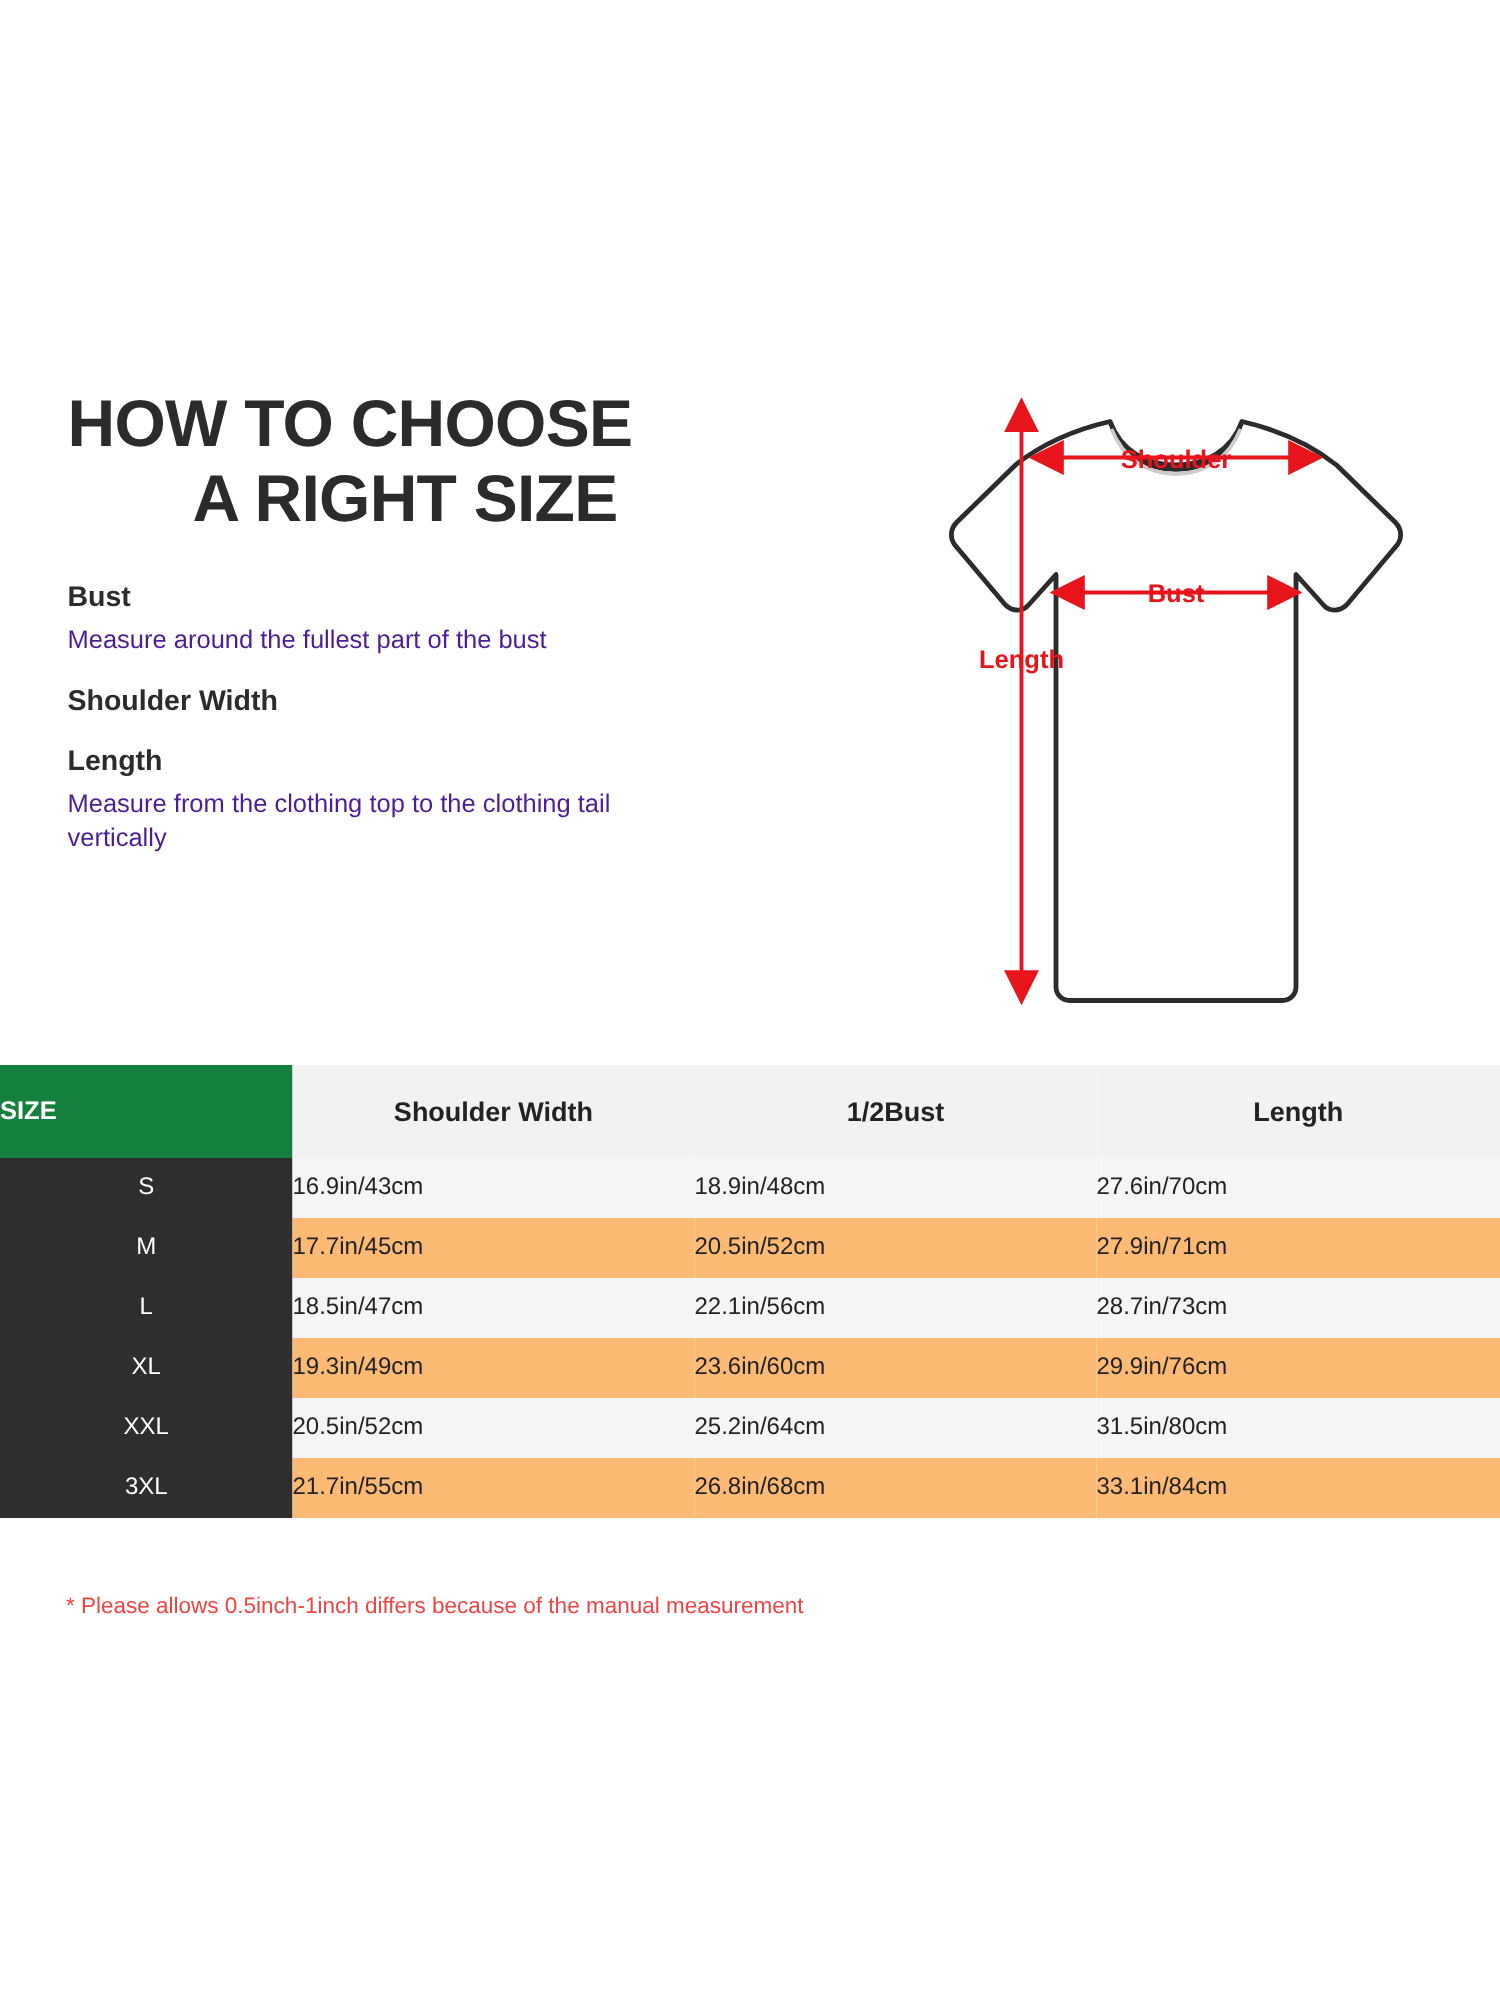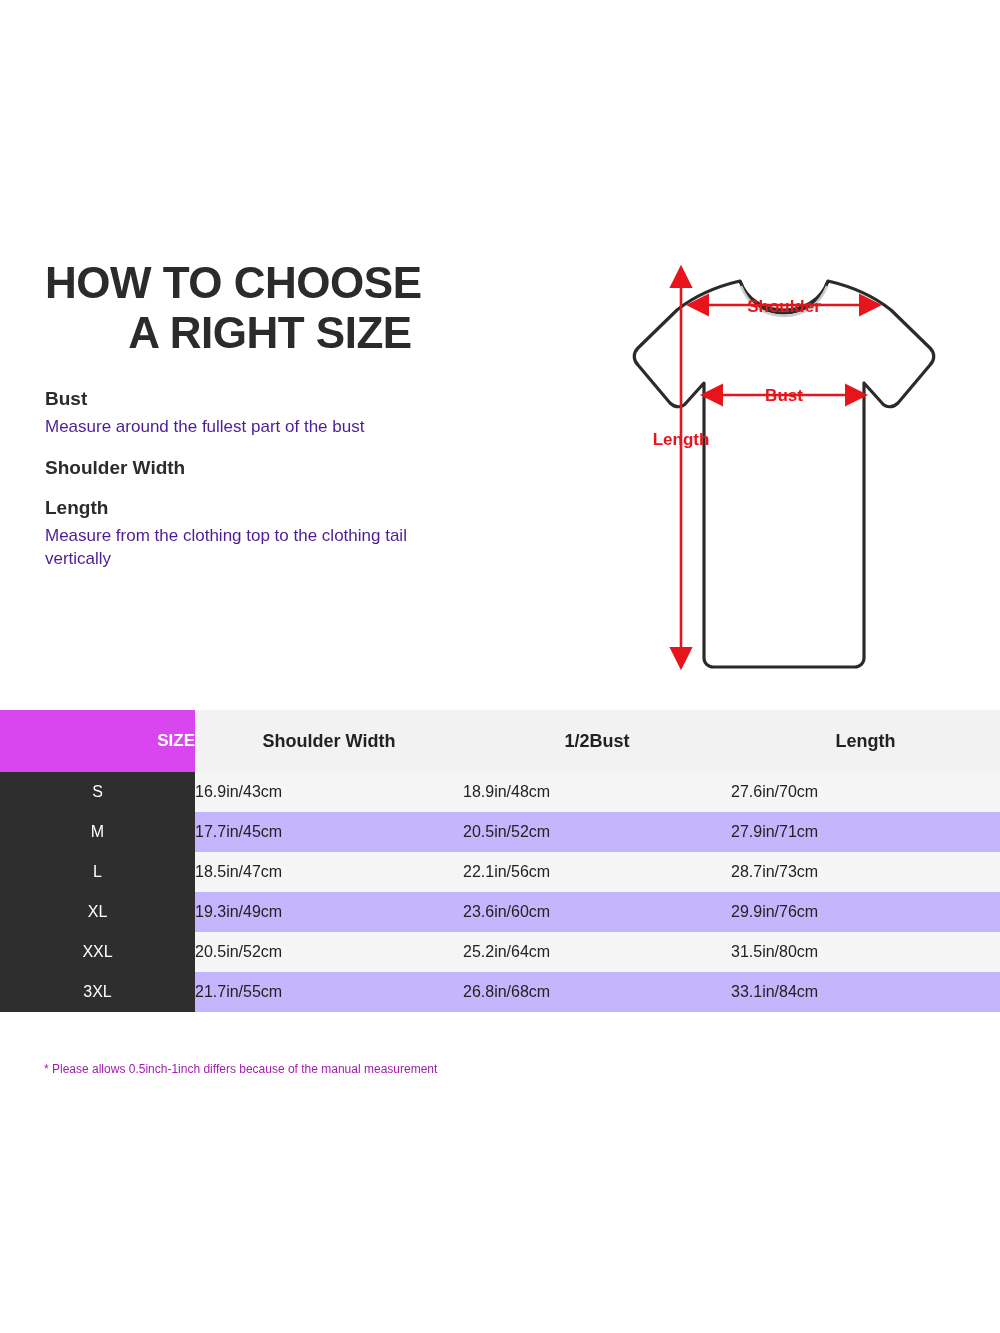--- a/index.html
+++ b/index.html
@@ -91,25 +91,25 @@
   }
   .size-table tr {
     height: 40px;
   }
   .col-size { width: 195px; }
   .col-a { width: 268px; }
   .col-b { width: 268px; }
   .col-c { width: 269px; }
 
   .hdr-size {
-    background: #d946ef;
+    background: #15803d;
     color: #ffffff;
     font-size: 17px;
     font-weight: bold;
-    text-align: right;
+    text-align: left;
     height: 62px;
   }
   .hdr-cell {
     background: #f2f2f2;
     color: #222222;
     font-size: 18px;
     font-weight: bold;
     text-align: center;
     height: 62px;
   }
@@ -118,29 +118,29 @@
     color: #ffffff;
     font-size: 16px;
     text-align: center;
   }
   .cell-val {
     background: #f5f5f5;
     color: #222222;
     font-size: 16px;
   }
   .cell-val.alt {
-    background: #c4b5fd;
+    background: #fdba74;
   }
 
   .footnote {
     position: absolute;
     left: 44px;
     top: 1062px;
-    font-size: 12px;
-    color: #a21caf;
+    font-size: 15px;
+    color: #ef4444;
   }
 
   .lbl {
     fill: #e8141c;
     font-family: "Liberation Sans", sans-serif;
     font-size: 17px;
     font-weight: bold;
   }
 </style>
 </head>

